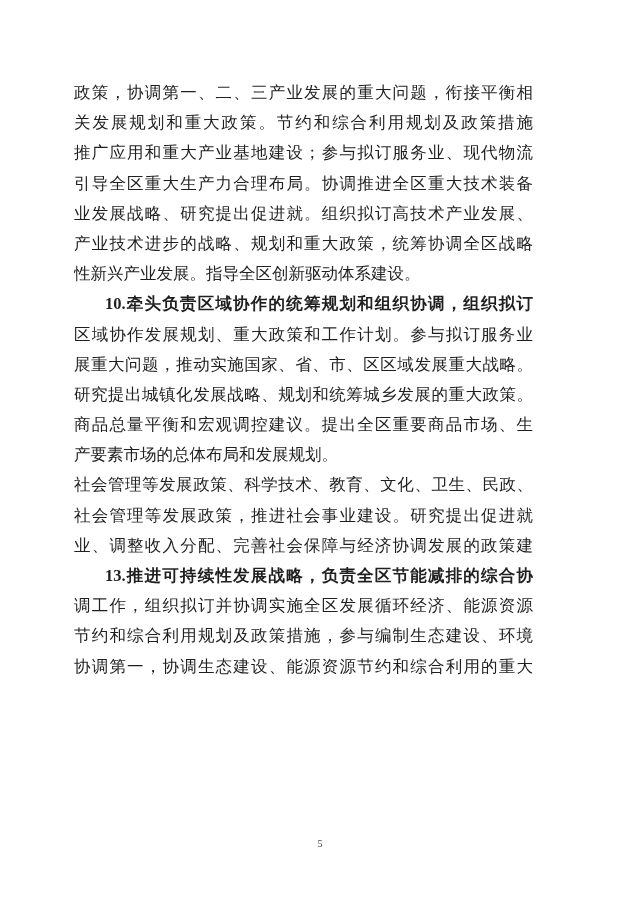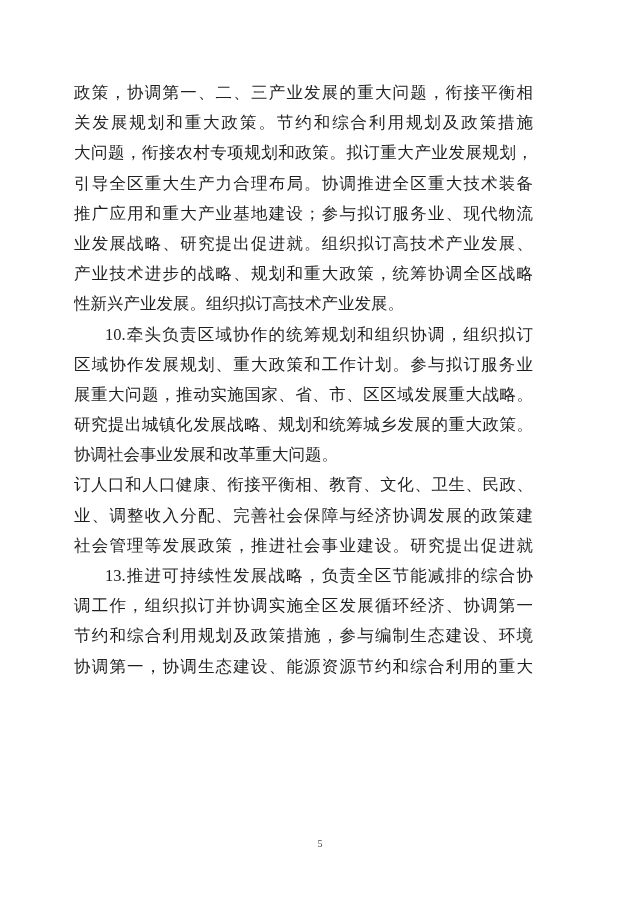--- a/index.html
+++ b/index.html
@@ -28,20 +28,21 @@
     color: #1f1f1f;
     text-align: justify;
     text-align-last: justify;
     text-justify: inter-ideograph;
     letter-spacing: 0;
     white-space: normal;
     overflow: hidden;
   }
   .line.indent {
     text-indent: 31px;
+    font-weight: bold;
   }
   .line.para-end {
     text-align-last: left;
   }
   .page-number {
     position: absolute;
     left: 0;
     top: 838px;
     width: 100%;
     text-align: center;
@@ -50,33 +51,33 @@
     font-family: "Liberation Serif", "DejaVu Serif", serif;
   }
 </style>
 </head>
 <body>
 
 <div class="page">
   <div class="text-block">
     <div class="line">政策，协调第一、二、三产业发展的重大问题，衔接平衡相</div>
     <div class="line">关发展规划和重大政策。节约和综合利用规划及政策措施</div>
-    <div class="line">大问题，衔接农村专项规划和政策。拟订重大产业发展规划，</div>
+    <div class="line">推广应用和重大产业基地建设；参与拟订服务业、现代物流</div>
     <div class="line">引导全区重大生产力合理布局。协调推进全区重大技术装备</div>
-    <div class="line">推广应用和重大产业基地建设；参与拟订服务业、现代物流</div>
     <div class="line">业发展战略、研究提出促进就。组织拟订高技术产业发展、</div>
     <div class="line">产业技术进步的战略、规划和重大政策，统筹协调全区战略</div>
-    <div class="line para-end">性新兴产业发展。组织拟订高技术产业发展。</div>
+    <div class="line para-end">性新兴产业发展。指导全区创新驱动体系建设。</div>
     <div class="line indent">10.牵头负责区域协作的统筹规划和组织协调，组织拟订</div>
     <div class="line">区域协作发展规划、重大政策和工作计划。参与拟订服务业</div>
     <div class="line">展重大问题，推动实施国家、省、市、区区域发展重大战略。</div>
     <div class="line">研究提出城镇化发展战略、规划和统筹城乡发展的重大政策。</div>
-    <div class="line para-end">协调社会事业发展和改革重大问题。</div>
-    <div class="line">订人口和人口健康、衔接平衡相、教育、文化、卫生、民政、</div>
+    <div class="line">商品总量平衡和宏观调控建议。提出全区重要商品市场、生</div>
+    <div class="line para-end">产要素市场的总体布局和发展规划。</div>
+    <div class="line">社会管理等发展政策、科学技术、教育、文化、卫生、民政、</div>
+    <div class="line">社会管理等发展政策，推进社会事业建设。研究提出促进就</div>
     <div class="line">业、调整收入分配、完善社会保障与经济协调发展的政策建</div>
-    <div class="line">社会管理等发展政策，推进社会事业建设。研究提出促进就</div>
     <div class="line indent">13.推进可持续性发展战略，负责全区节能减排的综合协</div>
-    <div class="line">调工作，组织拟订并协调实施全区发展循环经济、协调第一</div>
+    <div class="line">调工作，组织拟订并协调实施全区发展循环经济、能源资源</div>
     <div class="line">节约和综合利用规划及政策措施，参与编制生态建设、环境</div>
     <div class="line">协调第一，协调生态建设、能源资源节约和综合利用的重大</div>
   </div>
   <div class="page-number">5</div>
 </div>
 
 </body></html>

